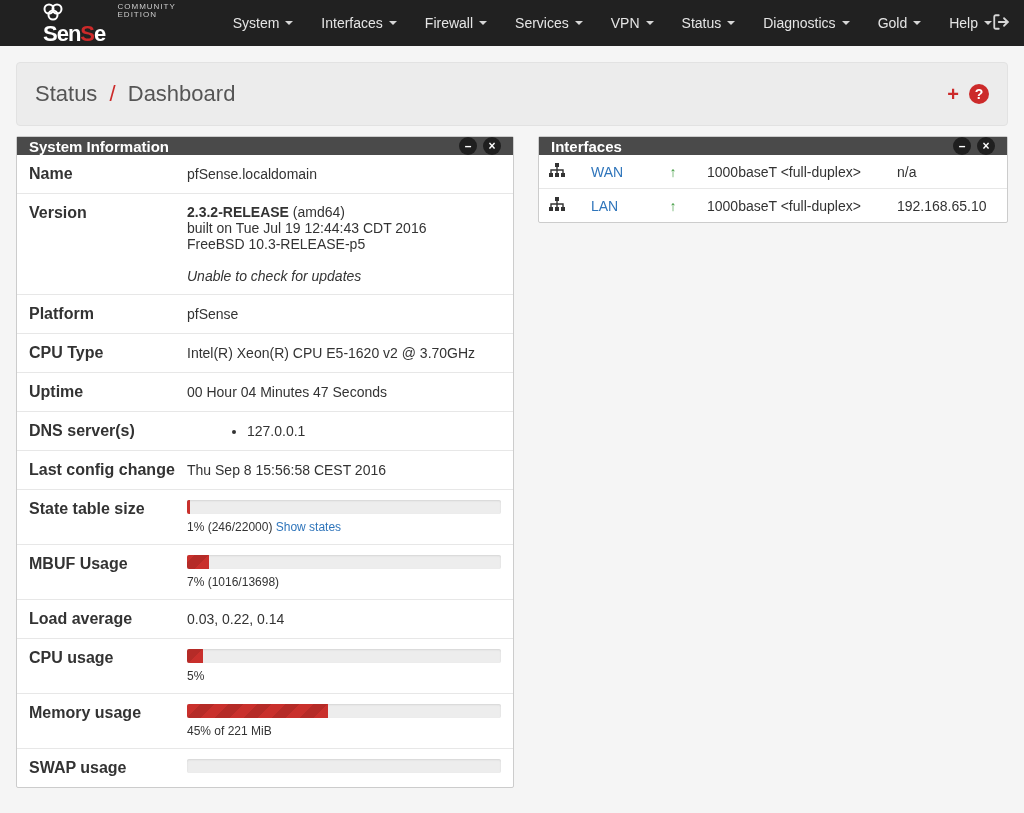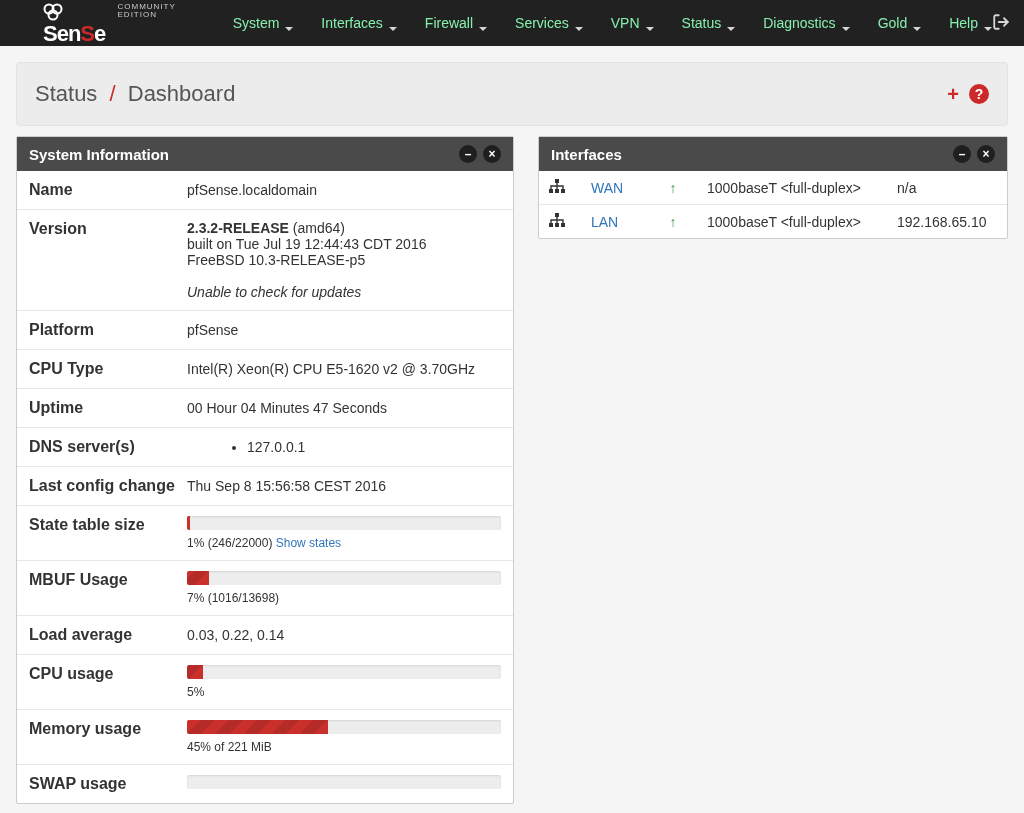--- a/index.html
+++ b/index.html
@@ -24,21 +24,21 @@
     display:flex;
     justify-content:flex-end;
     margin-right: 26px;
     line-height:1;
     margin-left:33px;
   }
   .brand-top { font-size:22px; font-weight:700; color:#fff; letter-spacing:-1px;}
   .brand-top .accent { color:#cc2a2a; }
   .brand-sub { font-size:8px; letter-spacing:1px; color:#ccc; margin-top:2px;}
   .nav-items { display:flex; gap: 28px; flex:1; }
-  .nav-item { color:#86efac; cursor:pointer; display:flex; align-items:flex-end; gap:6px; }
+  .nav-item { color:#e5e5e5; cursor:pointer; display:flex; align-items:center; gap:6px; }
   .caret {
     width:0; height:0; display:inline-block;
     border-left:4px solid transparent;
     border-right:4px solid transparent;
     border-top:4px solid #d6d6d6;
   }
   .logout-icon { color:#d6d6d6; cursor:pointer; }
 
   
   .page-header {
@@ -64,21 +64,21 @@
   
   .columns { display:flex; padding: 0 16px 16px 16px; gap:24px; align-items:flex-start;}
   .col-left { flex: 0 0 498px; }
   .col-right { flex: 1; }
 
   
   .panel { border:1px solid #ccc; border-radius:2px; background:#fff; }
   .panel-heading {
     background: #4a4a4a;
     color:#fff;
-    padding: 8px 12px;
+    padding: 0 12px;
     display:flex;
     align-items:center;
     font-weight:700;
     font-size:15px;
   }
   .panel-heading .spacer { flex:1; }
   .panel-btn {
     width:18px; height:18px; border-radius:50%;
     background:#1f1f1f; color:#fff;
     display:flex; align-items:center; justify-content:center;

